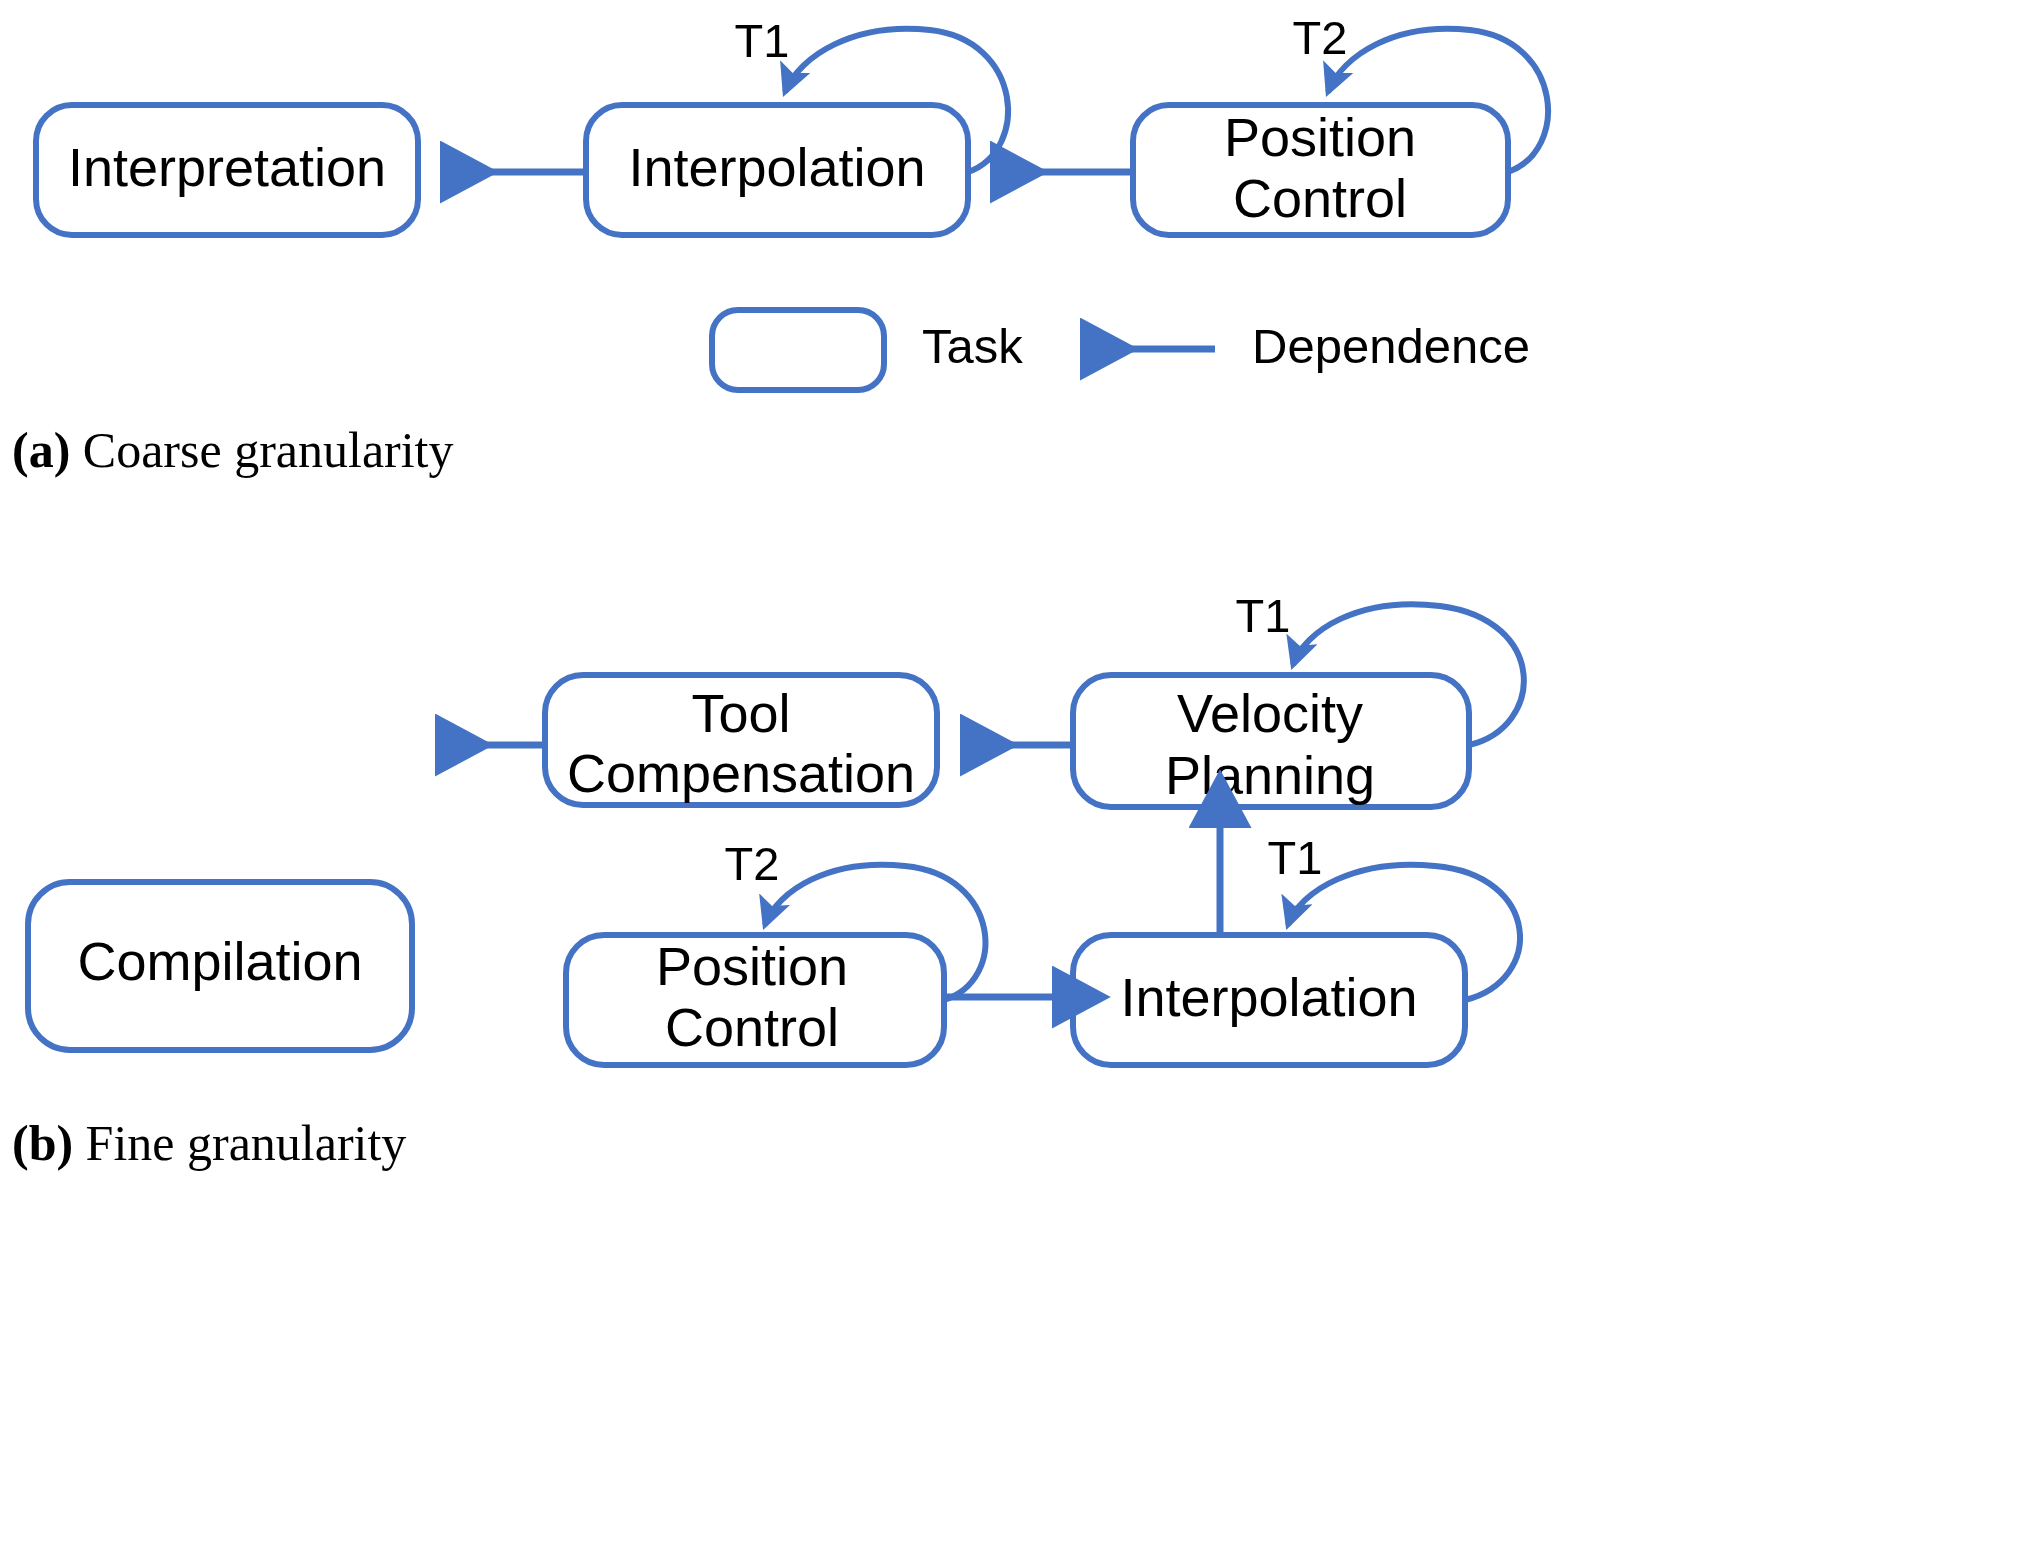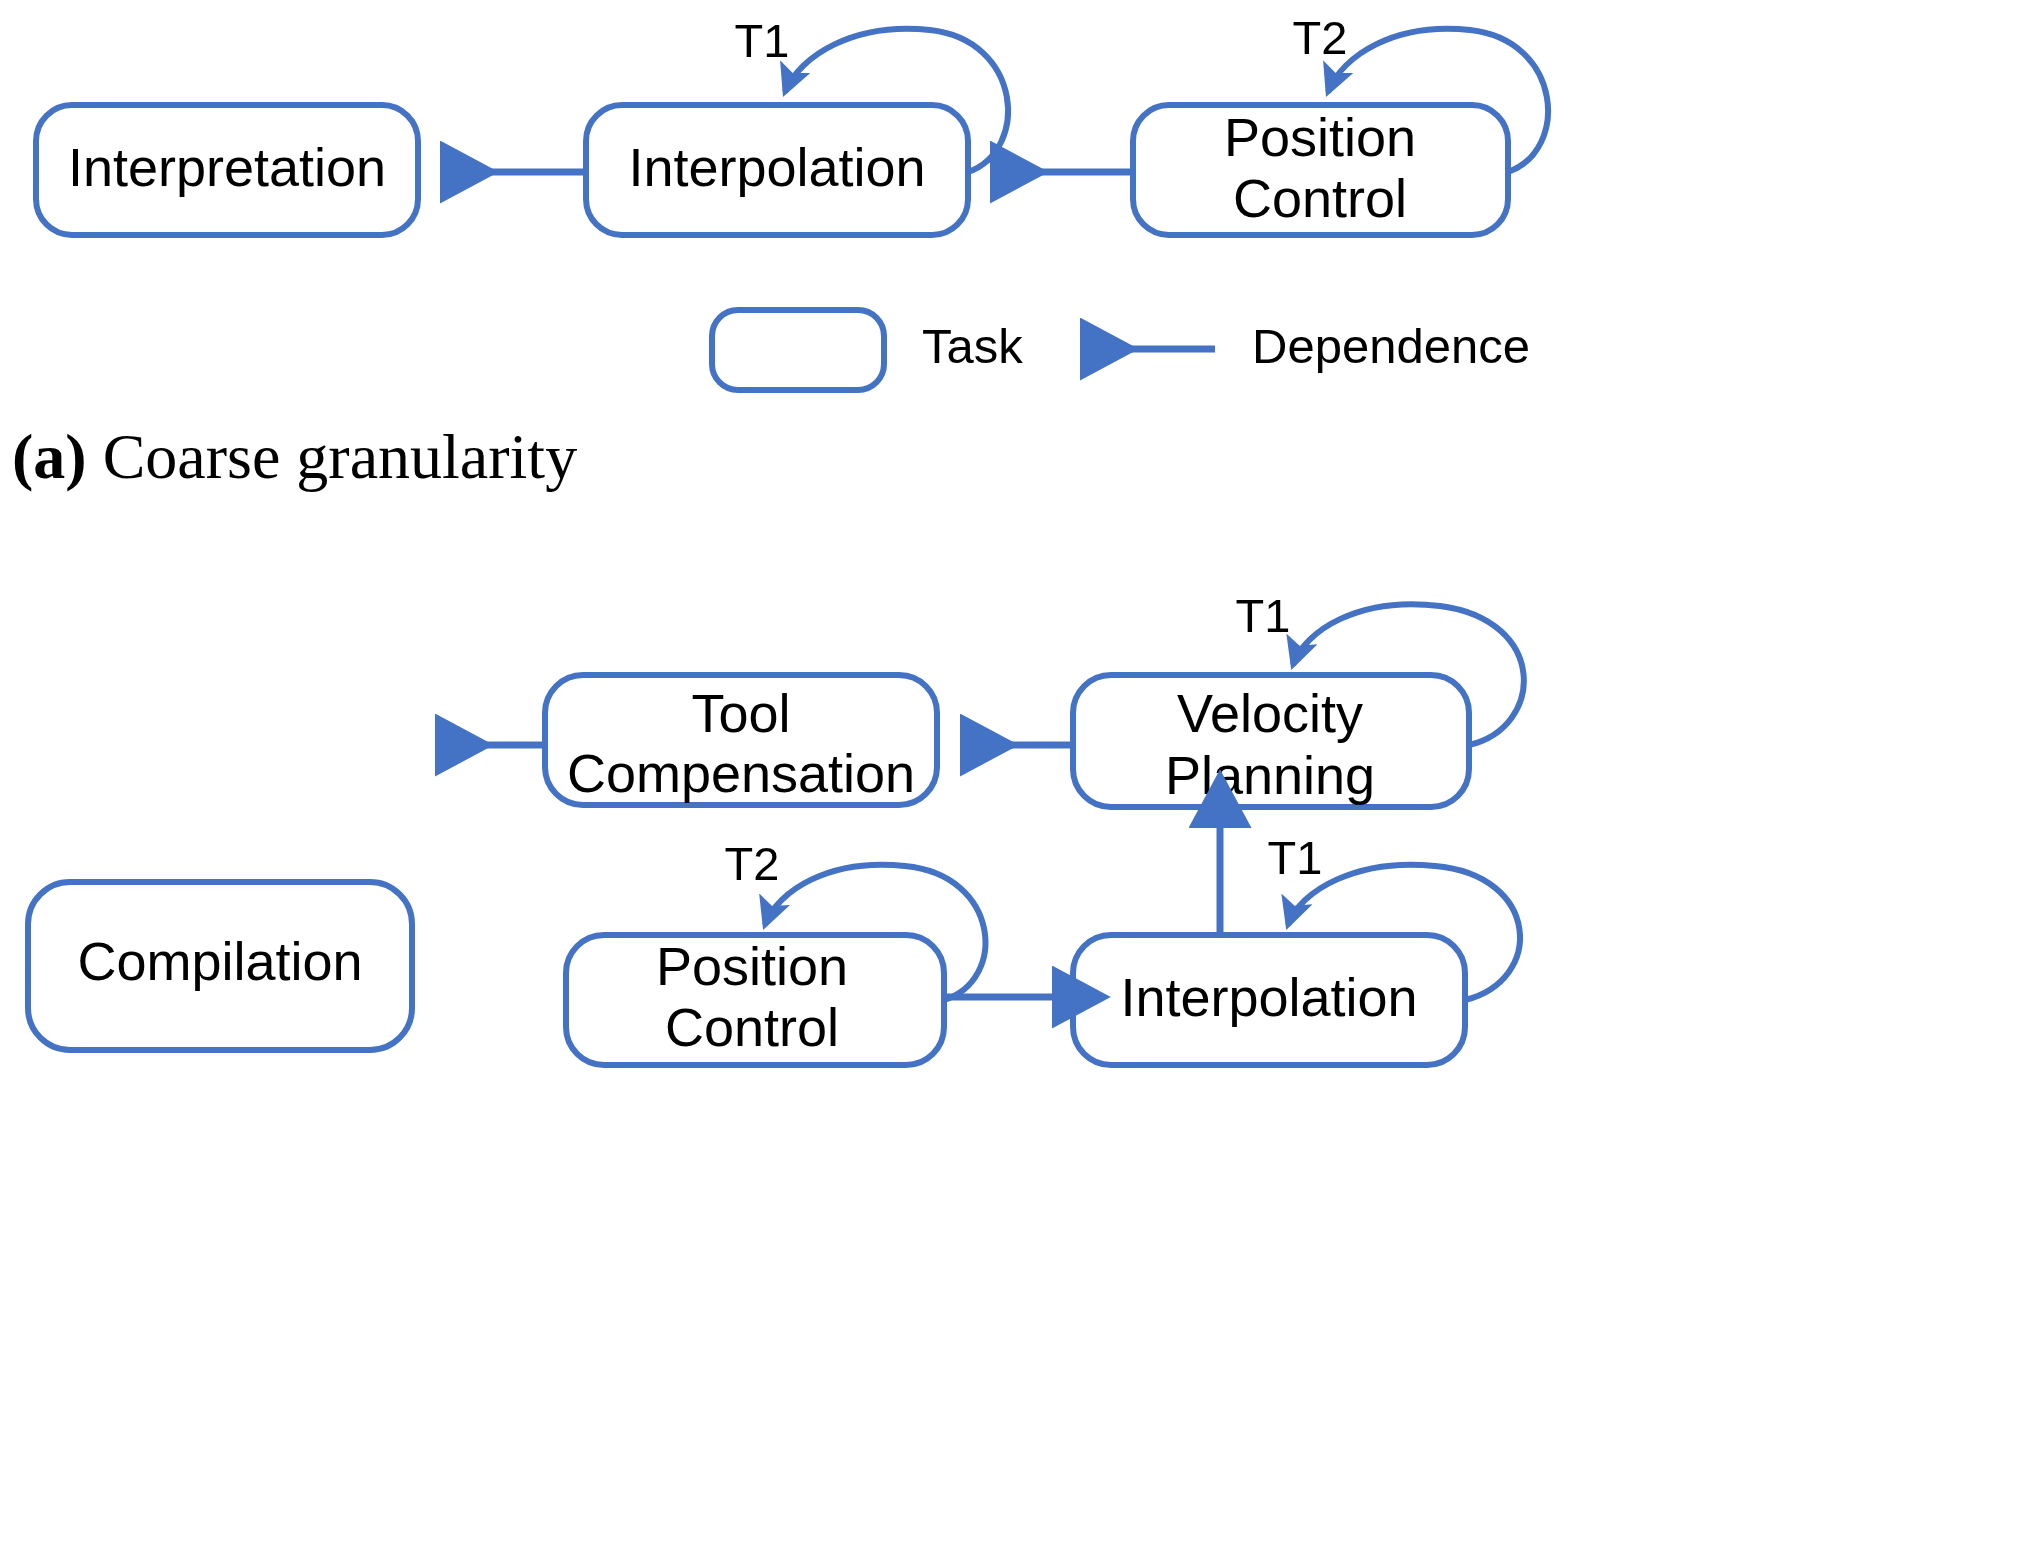--- a/index.html
+++ b/index.html
@@ -63,21 +63,21 @@
   .legend-label {
     font-family: "Liberation Sans", sans-serif;
     font-size: 49px;
     fill: #000000;
     text-anchor: start;
     dominant-baseline: middle;
   }
   .caption {
     position: absolute;
     font-family: "Liberation Serif", serif;
-    font-size: 64px;
+    font-size: 50px;
     color: #000000;
     white-space: nowrap;
     line-height: 1;
     text-align: center;
   }
   .caption .tag {
     font-weight: bold;
   }
   #caption-a { left: 12px; top: 425px; }
   #caption-b { left: 12px; top: 1118px; }
@@ -176,14 +176,17 @@
     <text class="loop-label" x="752" y="868">T2</text>
 
     <path class="loop" d="M 1465 1000 C 1545 980 1540 875 1435 866 C 1358 858 1300 890 1288 925" marker-end="url(#arrowCurve)"></path>
     <text class="loop-label" x="1295" y="862">T1</text>
   </svg>
 
   <div class="caption" id="caption-a">
     <span class="tag">(a)</span><span> Coarse granularity</span>
   </div>
 
+  <div class="caption" id="caption-b">
+    <span class="tag">(b)</span><span> Fine granularity</span>
+  </div>
 
 </div>
 
 </body></html>

